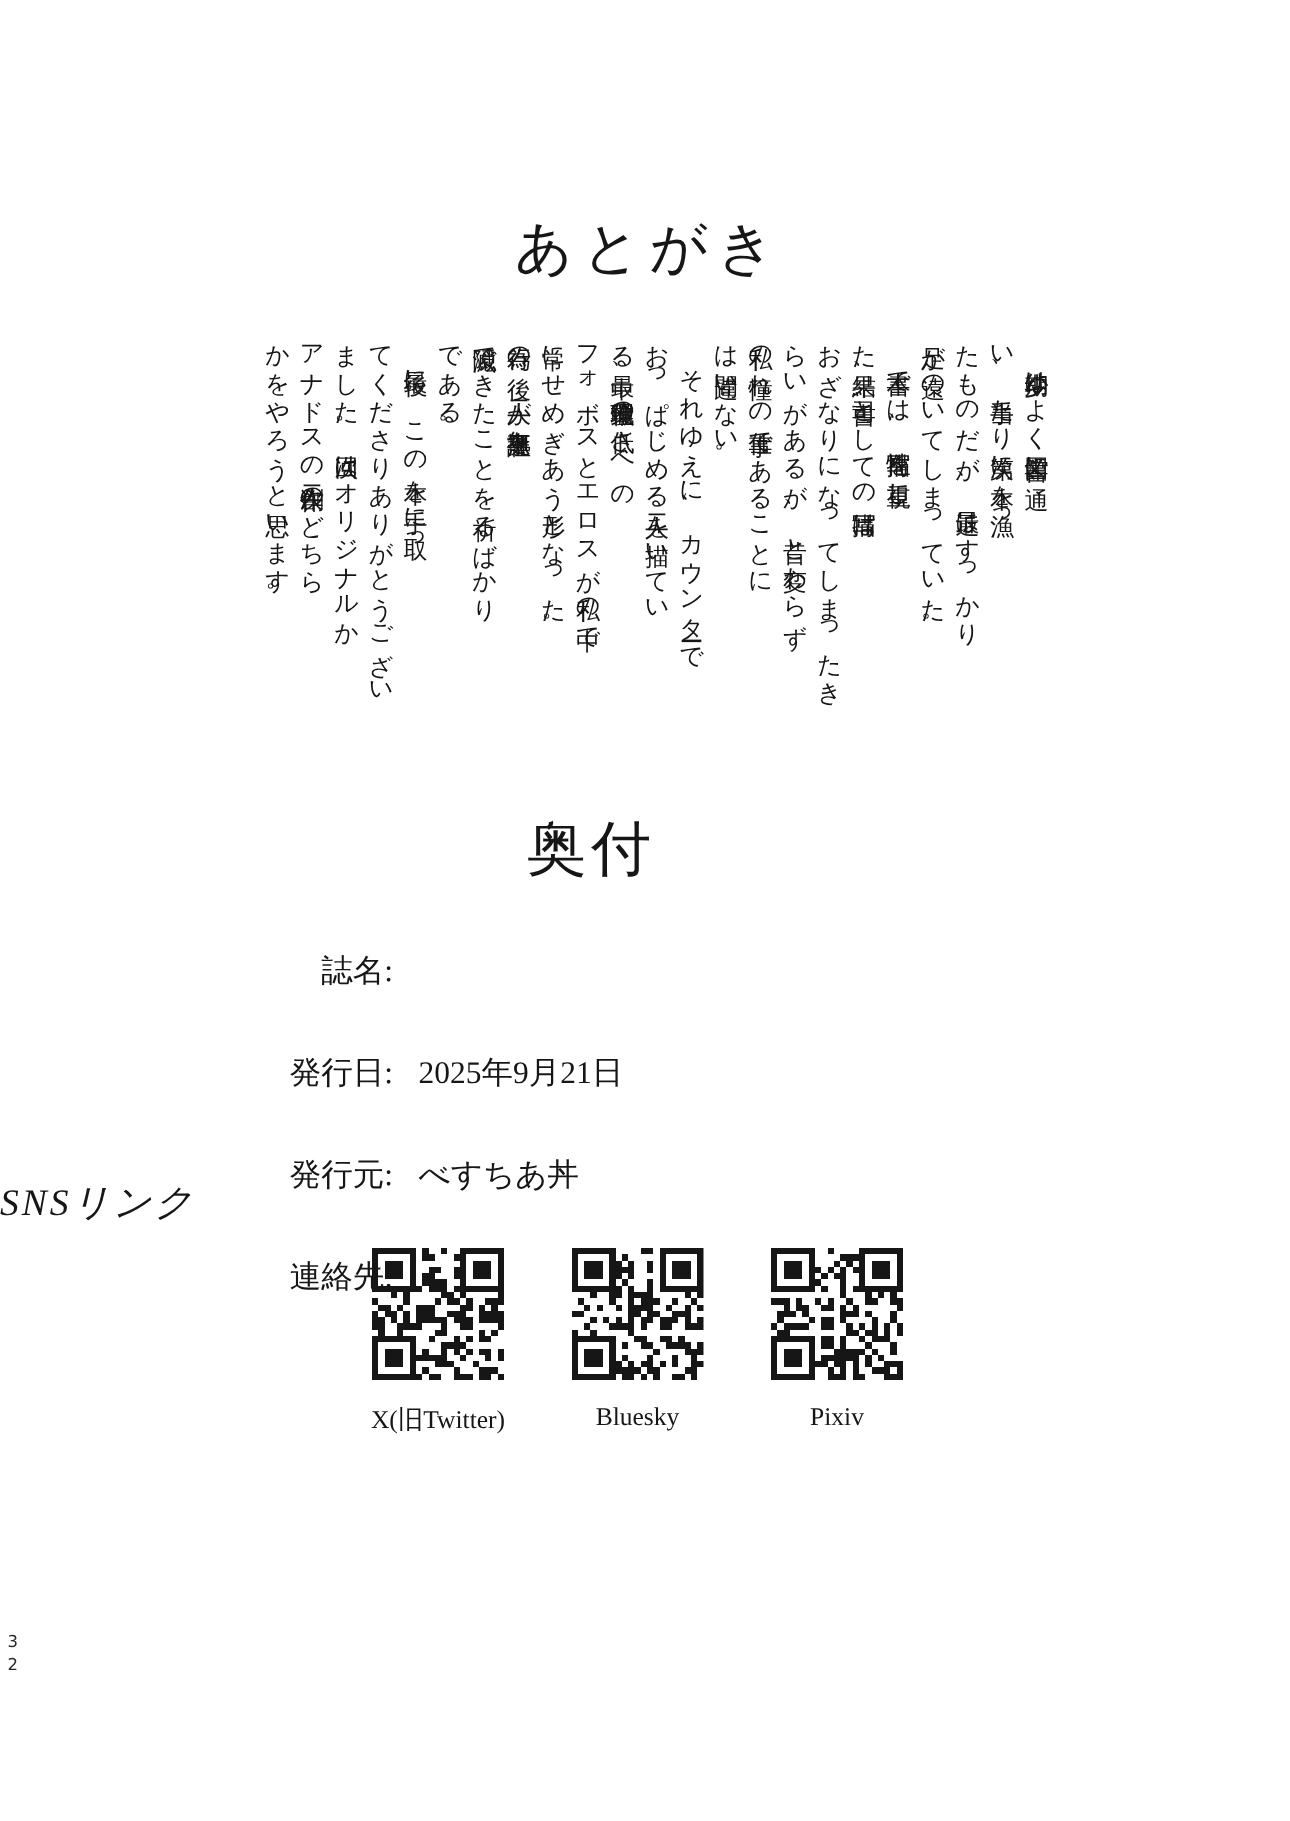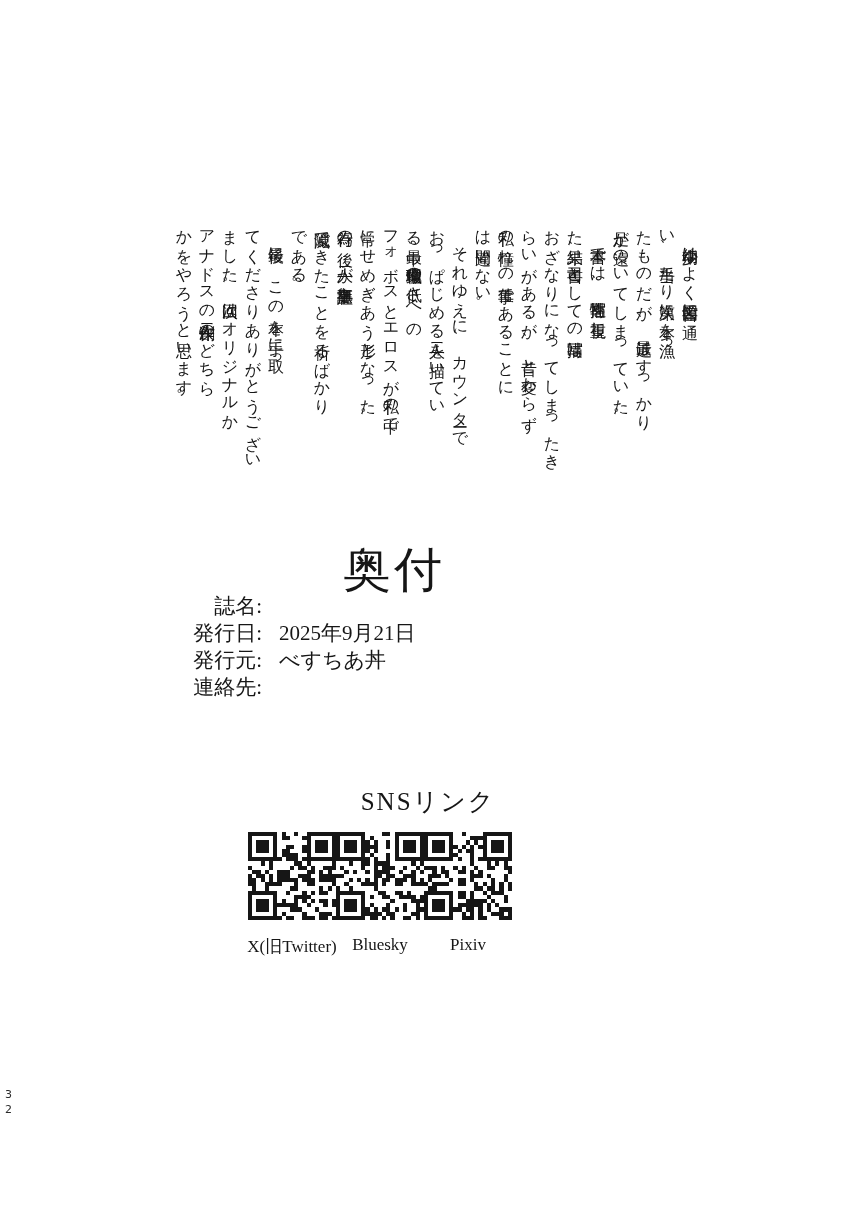--- a/index.html
+++ b/index.html
@@ -15,49 +15,50 @@
   }
   .afterword-body{
     position:absolute; top:219px; right:158px; height:214px;
     writing-mode:vertical-rl; font-size:16px; line-height:23px;
     letter-spacing:0.4px;
   }
   .vcol{white-space:nowrap;}
   .vcol.indent{text-indent:1em;}
   .colophon-title{
     position:absolute; top:538px; left:0; width:788px;
-    text-align:center; font-size:48px; letter-spacing:3px; font-weight:400;
+    text-align:center; font-size:40px; letter-spacing:3px; font-weight:400;
   }
   .colophon{position:absolute; top:593px; left:150px; font-size:21px;}
-  .c-row{display:flex; line-height:27px;}
+  .c-row{display:flex; line-height:27px;margin-top:41px;}
   .c-label{width:112px; text-align:right; white-space:nowrap;}
   .c-value{margin-left:17px; white-space:nowrap;}
   .sns-title{
     position:absolute; top:785px; left:0; width:856px;
-    text-align:center; font-size:25px; letter-spacing:2px;
+    text-align:left; font-size:25px; letter-spacing:2px;font-style:italic;
   }
-  .qr-row{position:absolute; top:832px; left:248px; display:flex; }
+  .qr-row{position:absolute; top:832px; left:248px; display:flex; gap:45px;}
   .qr-card{width:88px;}
   .qr-box{width:88px; height:88px;}
   .qr-box svg{display:block;}
   .qr-label{
     width:150px; margin-left:-31px; margin-top:15px;
     text-align:center; font-size:17px; white-space:nowrap;
   }
   .page-number{
     position:absolute; left:2px; top:1088px; font-size:11px; color:#2a2a2a;
     writing-mode:vertical-rl; text-orientation:upright; letter-spacing:2px;
     font-family:"DejaVu Sans","Liberation Sans",sans-serif;
   }
 </style>
 </head>
 <body>
 
 <div class="page">
 
+  <div class="afterword-title">あとがき</div>
 
   <div class="afterword-body">
       <div class="vcol indent">幼少期はよく図書館に通</div>
       <div class="vcol">い、手当たり次第に本を漁っ</div>
       <div class="vcol">たものだが、最近はすっかり</div>
       <div class="vcol">足が遠のいてしまっていた。</div>
       <div class="vcol indent">本書では、性描写を重視し</div>
       <div class="vcol">た結果、司書としての描写は</div>
       <div class="vcol">おざなりになってしまったき</div>
       <div class="vcol">らいがあるが、昔と変わらず</div>

